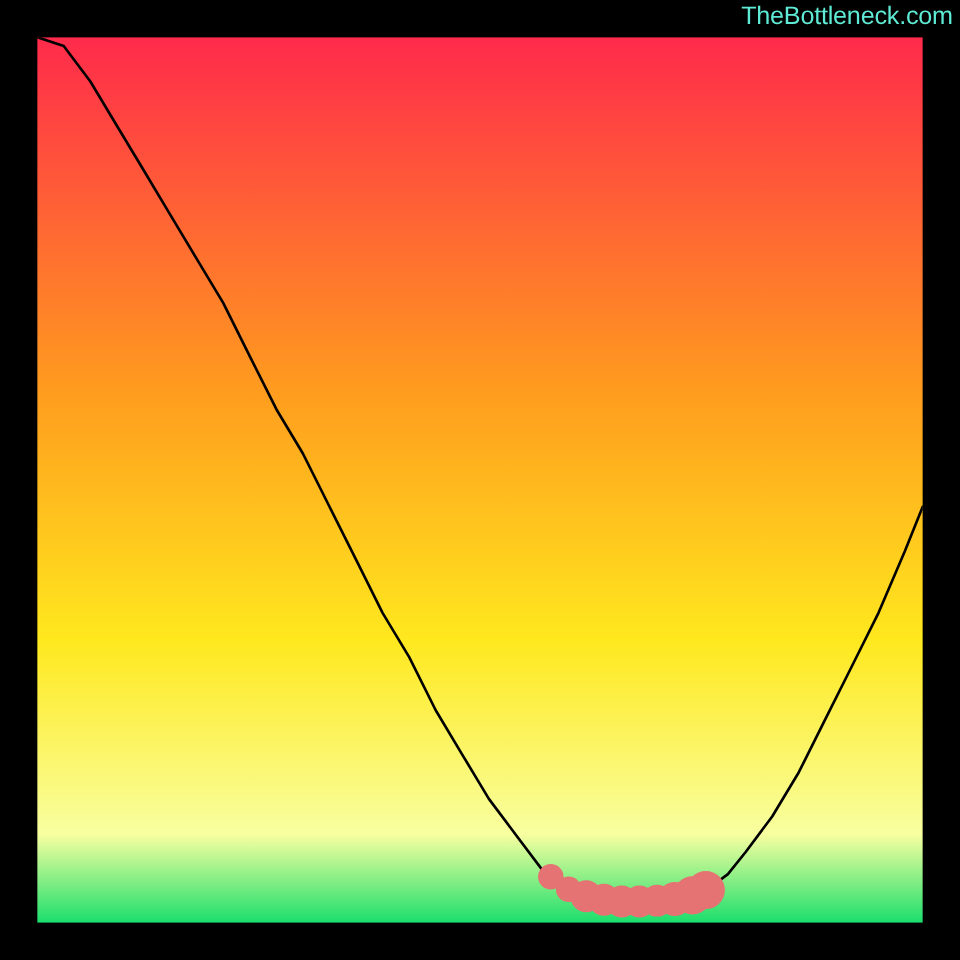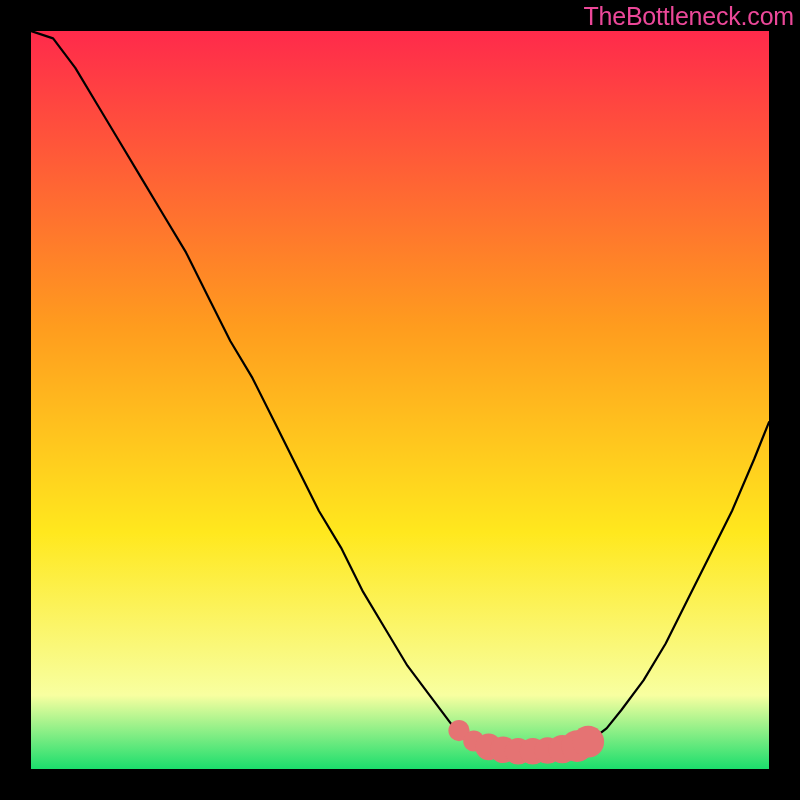--- a/index.html
+++ b/index.html
@@ -14,22 +14,22 @@
   .container {
     position: relative;
     width: 800px;
     height: 800px;
     background: #000;
   }
   .attribution {
     position: absolute;
     top: 2px;
     right: 6px;
-    color: #ec4899;
-    font-size: 25px;
+    color: #5eead4;
+    font-size: 21px;
     font-weight: 500;
     letter-spacing: -0.2px;
     z-index: 10;
     margin-left: 12px;
   }
   .plot {
     position: absolute;
     left: 31px;
     top: 31px;
     width: 738px;

